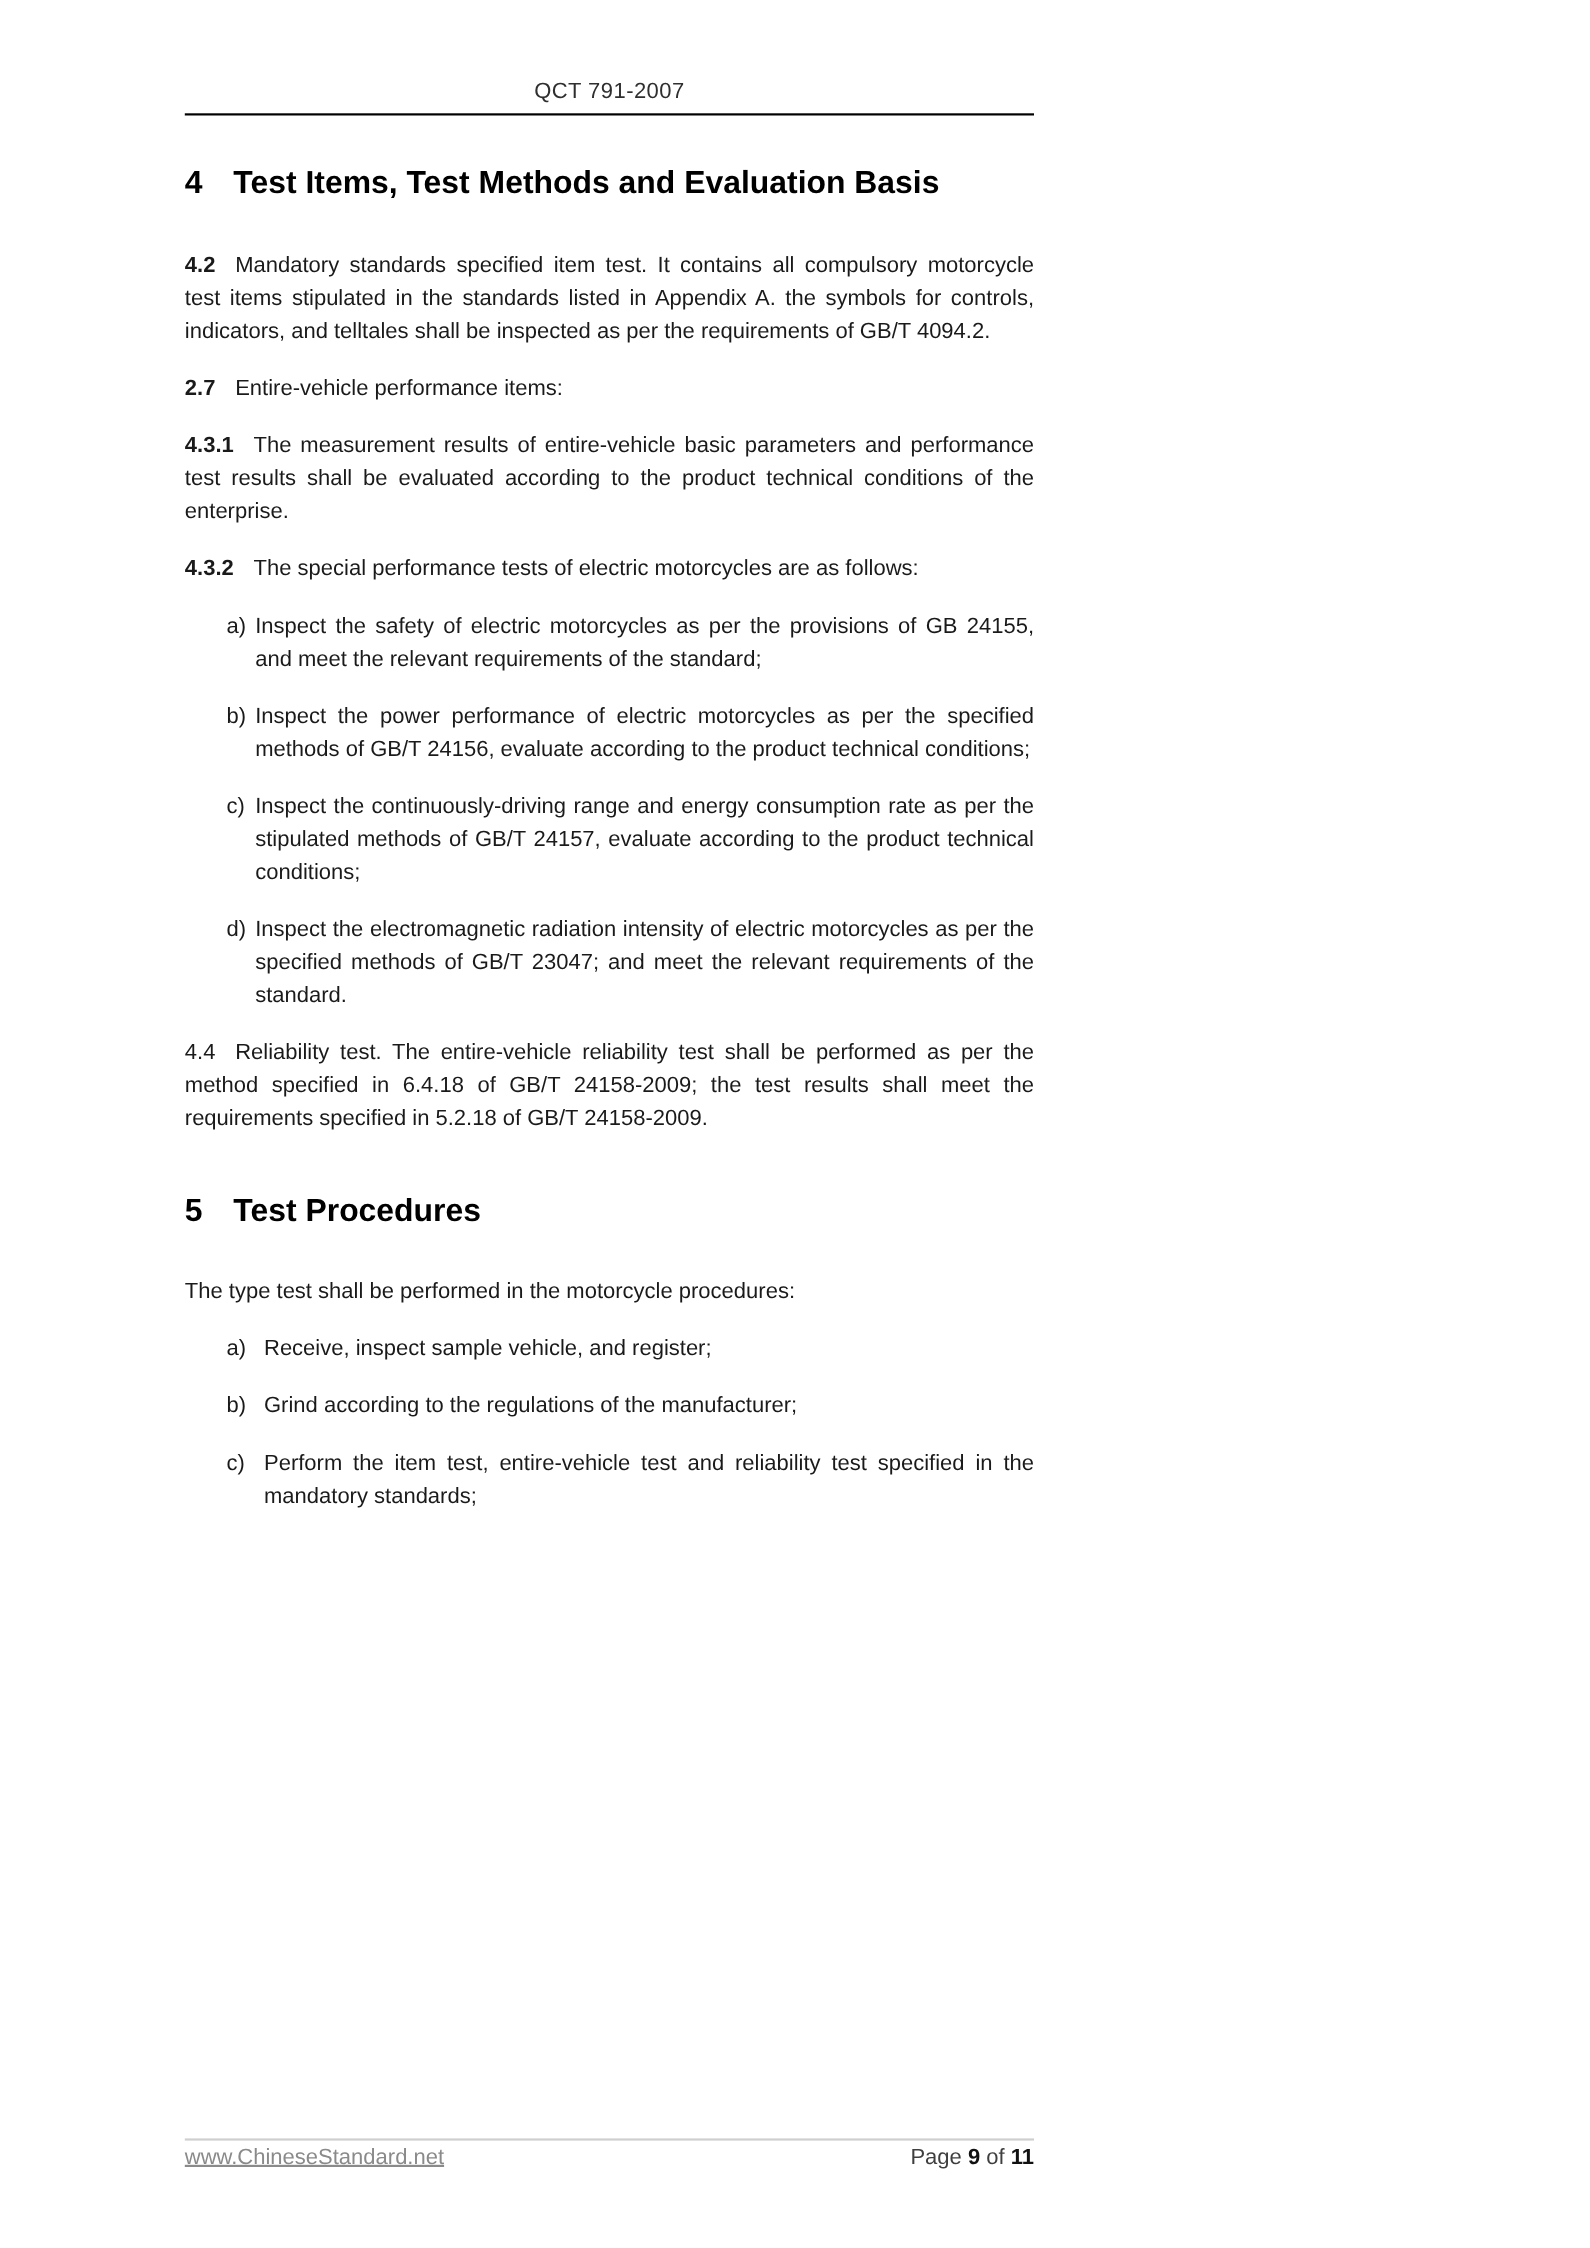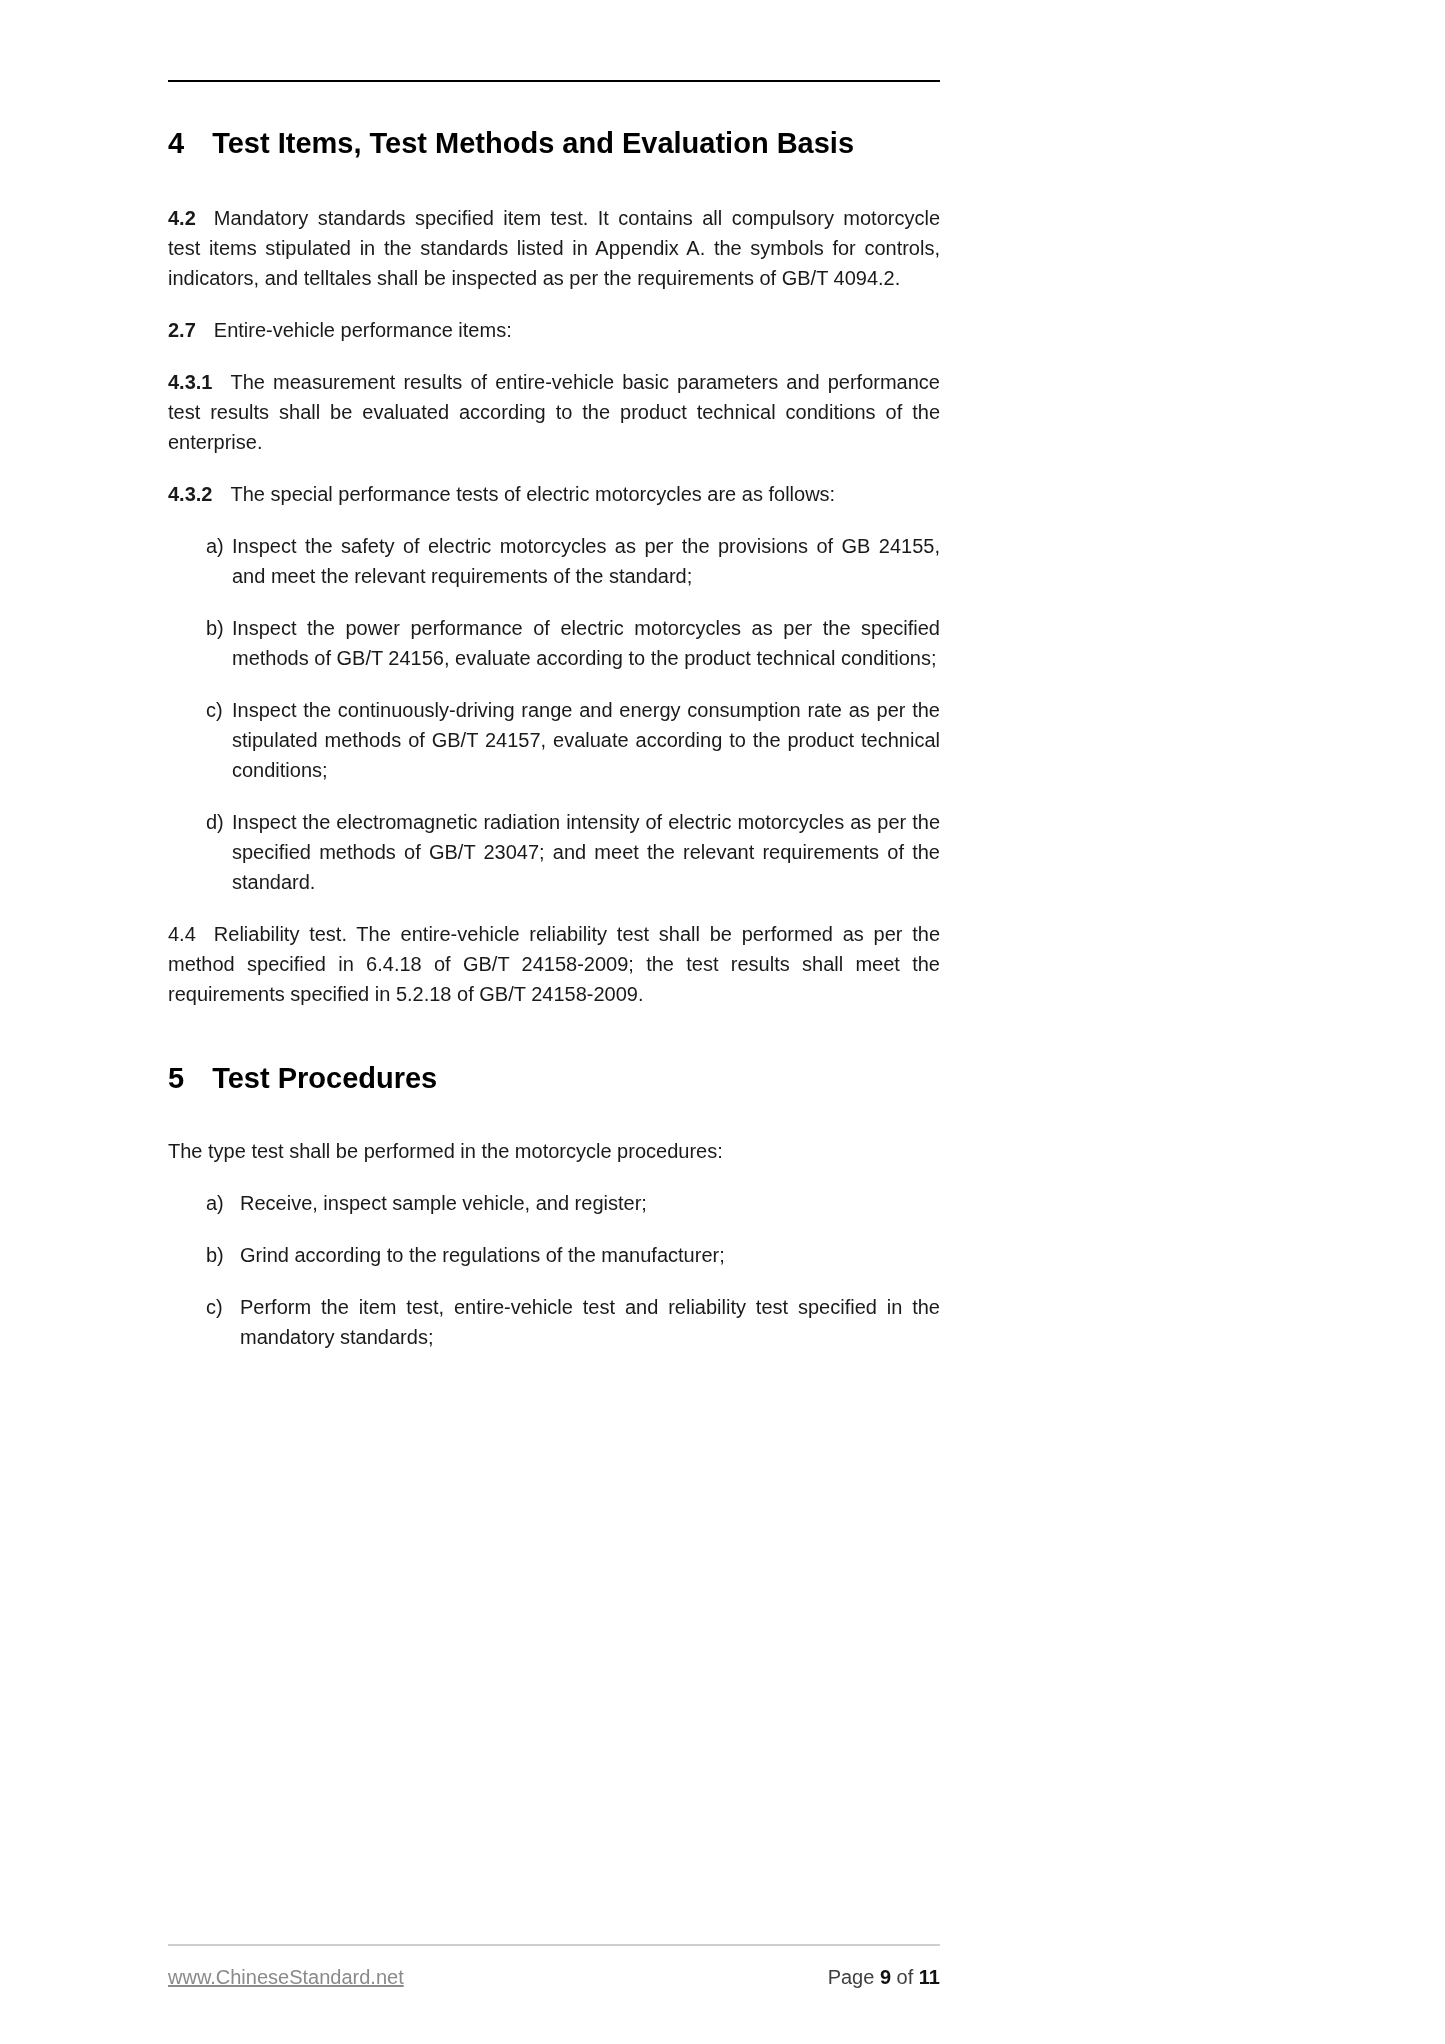--- a/index.html
+++ b/index.html
@@ -61,40 +61,41 @@
   .list-5 .li-marker { flex: 0 0 34px; }
   
   .doc-footer {
     position: absolute;
     left: 0;
     top: 1944px;
     width: 772px;
   }
   .footer-rule { border-bottom: 2px solid #cfcfcf; }
   .footer-row {
-    margin-top: 20px;
+    margin-top: 4px;
     display: flex;
     justify-content: space-between;
     align-items: baseline;
     font-size: 20px;
   }
   .site-link {
     color: #8a8a8a;
     text-decoration: underline;
     cursor: pointer;
   }
   .page-info { color: #3f3f3f; }
   .pg-num { font-weight: bold; color: #111; }
 </style>
 </head>
 <body>
 
 <div class="page">
 
   <header class="doc-header">
+    <div class="std-number">QCT 791-2007</div>
     <div class="header-rule"></div>
   </header>
 
   <main class="doc-body">
 
     <h1><span class="h-num">4</span><span>Test Items, Test Methods and Evaluation Basis</span></h1>
 
 
     <p class="clause"><span class="c-num bold">4.2</span><span>Mandatory standards specified item test. It contains all compulsory motorcycle test items stipulated in the standards listed in Appendix A. the symbols for controls, indicators, and telltales shall be inspected as per the requirements of GB/T 4094.2.</span></p>
 

